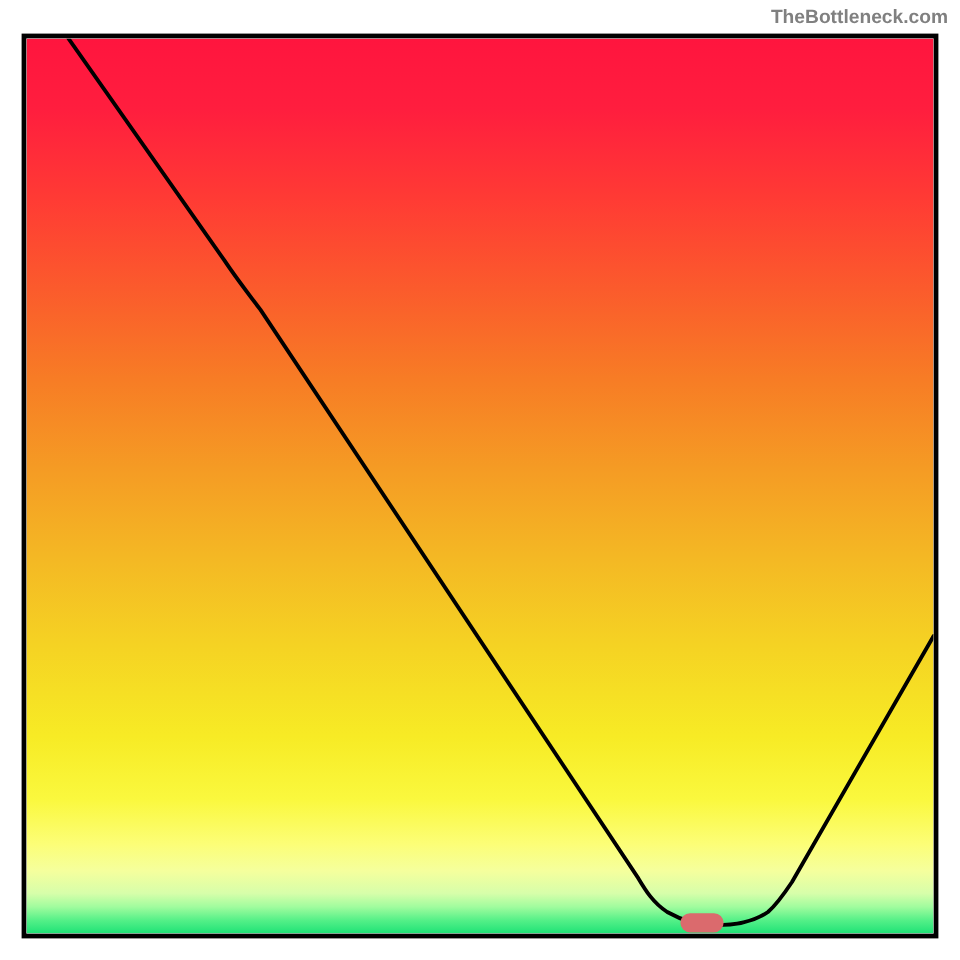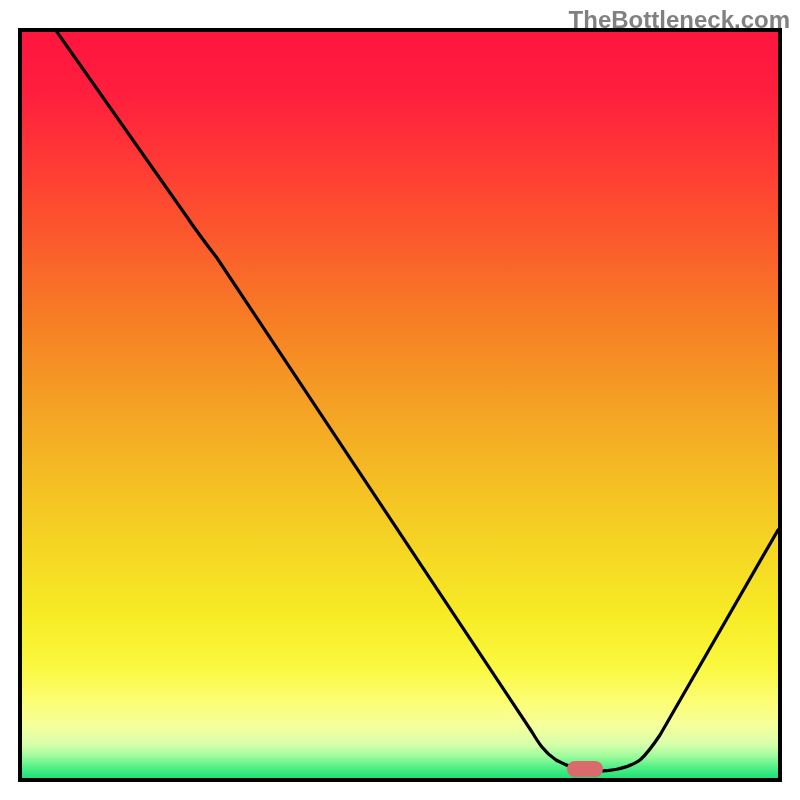--- a/index.html
+++ b/index.html
@@ -12,21 +12,21 @@
   }
   .container {
     position: relative;
     width: 800px;
     height: 800px;
   }
   .watermark {
     position: absolute;
     top: 6px;
     right: 10px;
-    font-size: 24px;
+    font-size: 16px;
     font-weight: bold;
     color: #808080;
     z-index: 50;
   }
   .plot {
     position: absolute;
     left: 18px;
     top: 28px;
     width: 764px;
     height: 754px;

